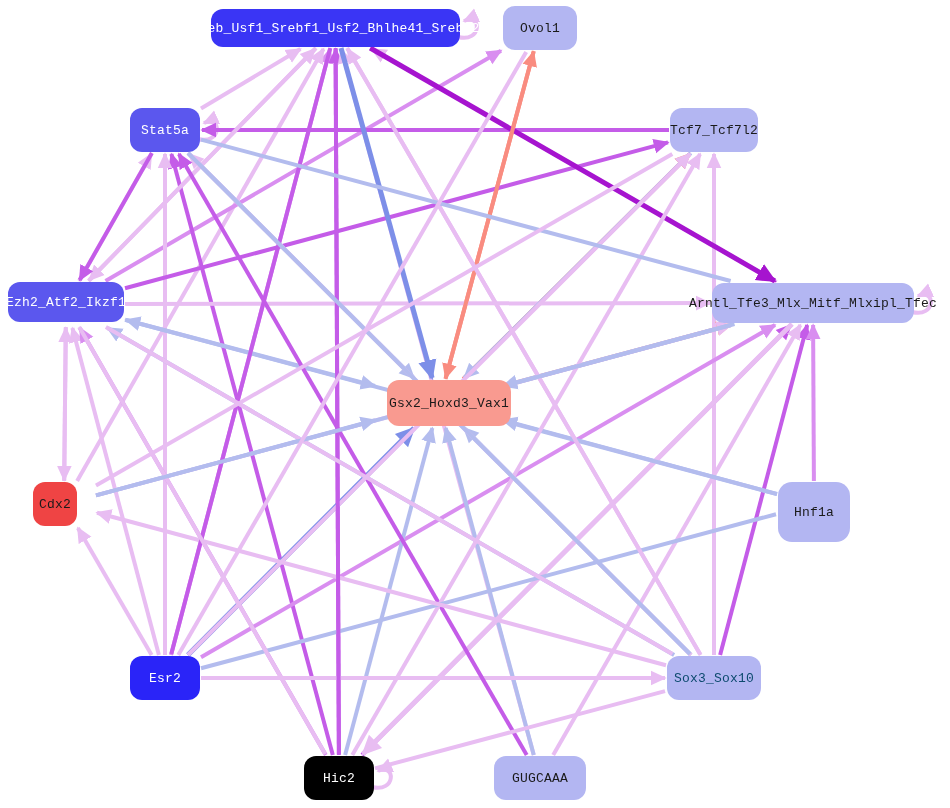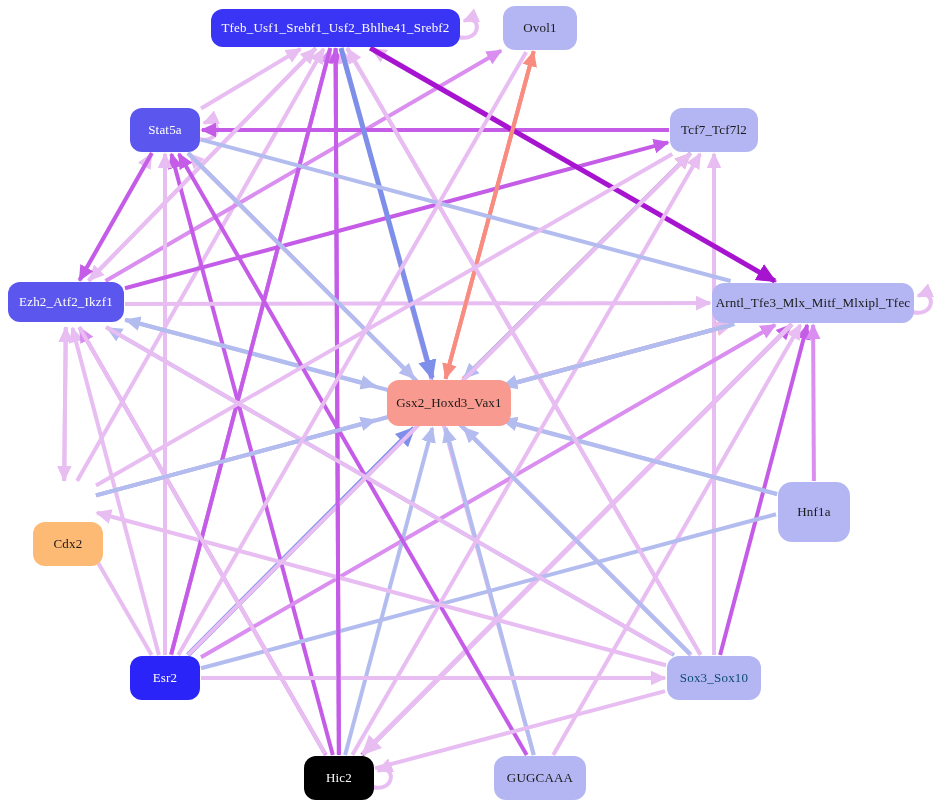--- a/index.html
+++ b/index.html
@@ -25,21 +25,21 @@
     width: 950px;
     height: 808px;
   }
   .node {
     position: absolute;
     box-sizing: border-box;
     display: flex;
     align-items: center;
     justify-content: center;
     border-radius: 12px;
-    font-family: Liberation Serif, serif;
+    font-family: Liberation Mono, monospace;
     font-size: 13px;
     letter-spacing: 0.2px;
     white-space: nowrap;
     user-select: none;
   }
 </style>
 </head>
 <body>
 
 <div id="graph-canvas">
@@ -158,21 +158,21 @@
       </div>
       <div class="node" style="left: 8px; top: 282px; width: 116px; height: 40px; background: rgb(91, 87, 238); color: rgb(255, 255, 255);">
         <span>Ezh2_Atf2_Ikzf1</span>
       </div>
       <div class="node" style="left: 712px; top: 283px; width: 202px; height: 40px; background: rgb(179, 182, 242); color: rgb(26, 26, 26);">
         <span>Arntl_Tfe3_Mlx_Mitf_Mlxipl_Tfec</span>
       </div>
       <div class="node" style="left: 377px; top: 380px; width: 124px; height: 46px; background: rgb(249, 154, 144); color: rgb(26, 26, 26); margin-left: 10px;">
         <span>Gsx2_Hoxd3_Vax1</span>
       </div>
-      <div class="node" style="left: 33px; top: 482px; width: 70px; height: 44px; background: #fdba74; color: rgb(26, 26, 26); margin-top: 40px;">
+      <div class="node" style="left: 33px; top: 482px; width: 44px; height: 44px; background: #ef4444; color: rgb(26, 26, 26);">
         <span>Cdx2</span>
       </div>
       <div class="node" style="left: 778px; top: 482px; width: 72px; height: 60px; background: rgb(179, 182, 242); color: rgb(26, 26, 26); border-radius: 14px;">
         <span>Hnf1a</span>
       </div>
       <div class="node" style="left: 130px; top: 656px; width: 70px; height: 44px; background: rgb(42, 36, 248); color: rgb(255, 255, 255);">
         <span>Esr2</span>
       </div>
       <div class="node" style="left: 667px; top: 656px; width: 94px; height: 44px; background: rgb(179, 182, 242); color: #0c4a6e;">
         <span>Sox3_Sox10</span>

